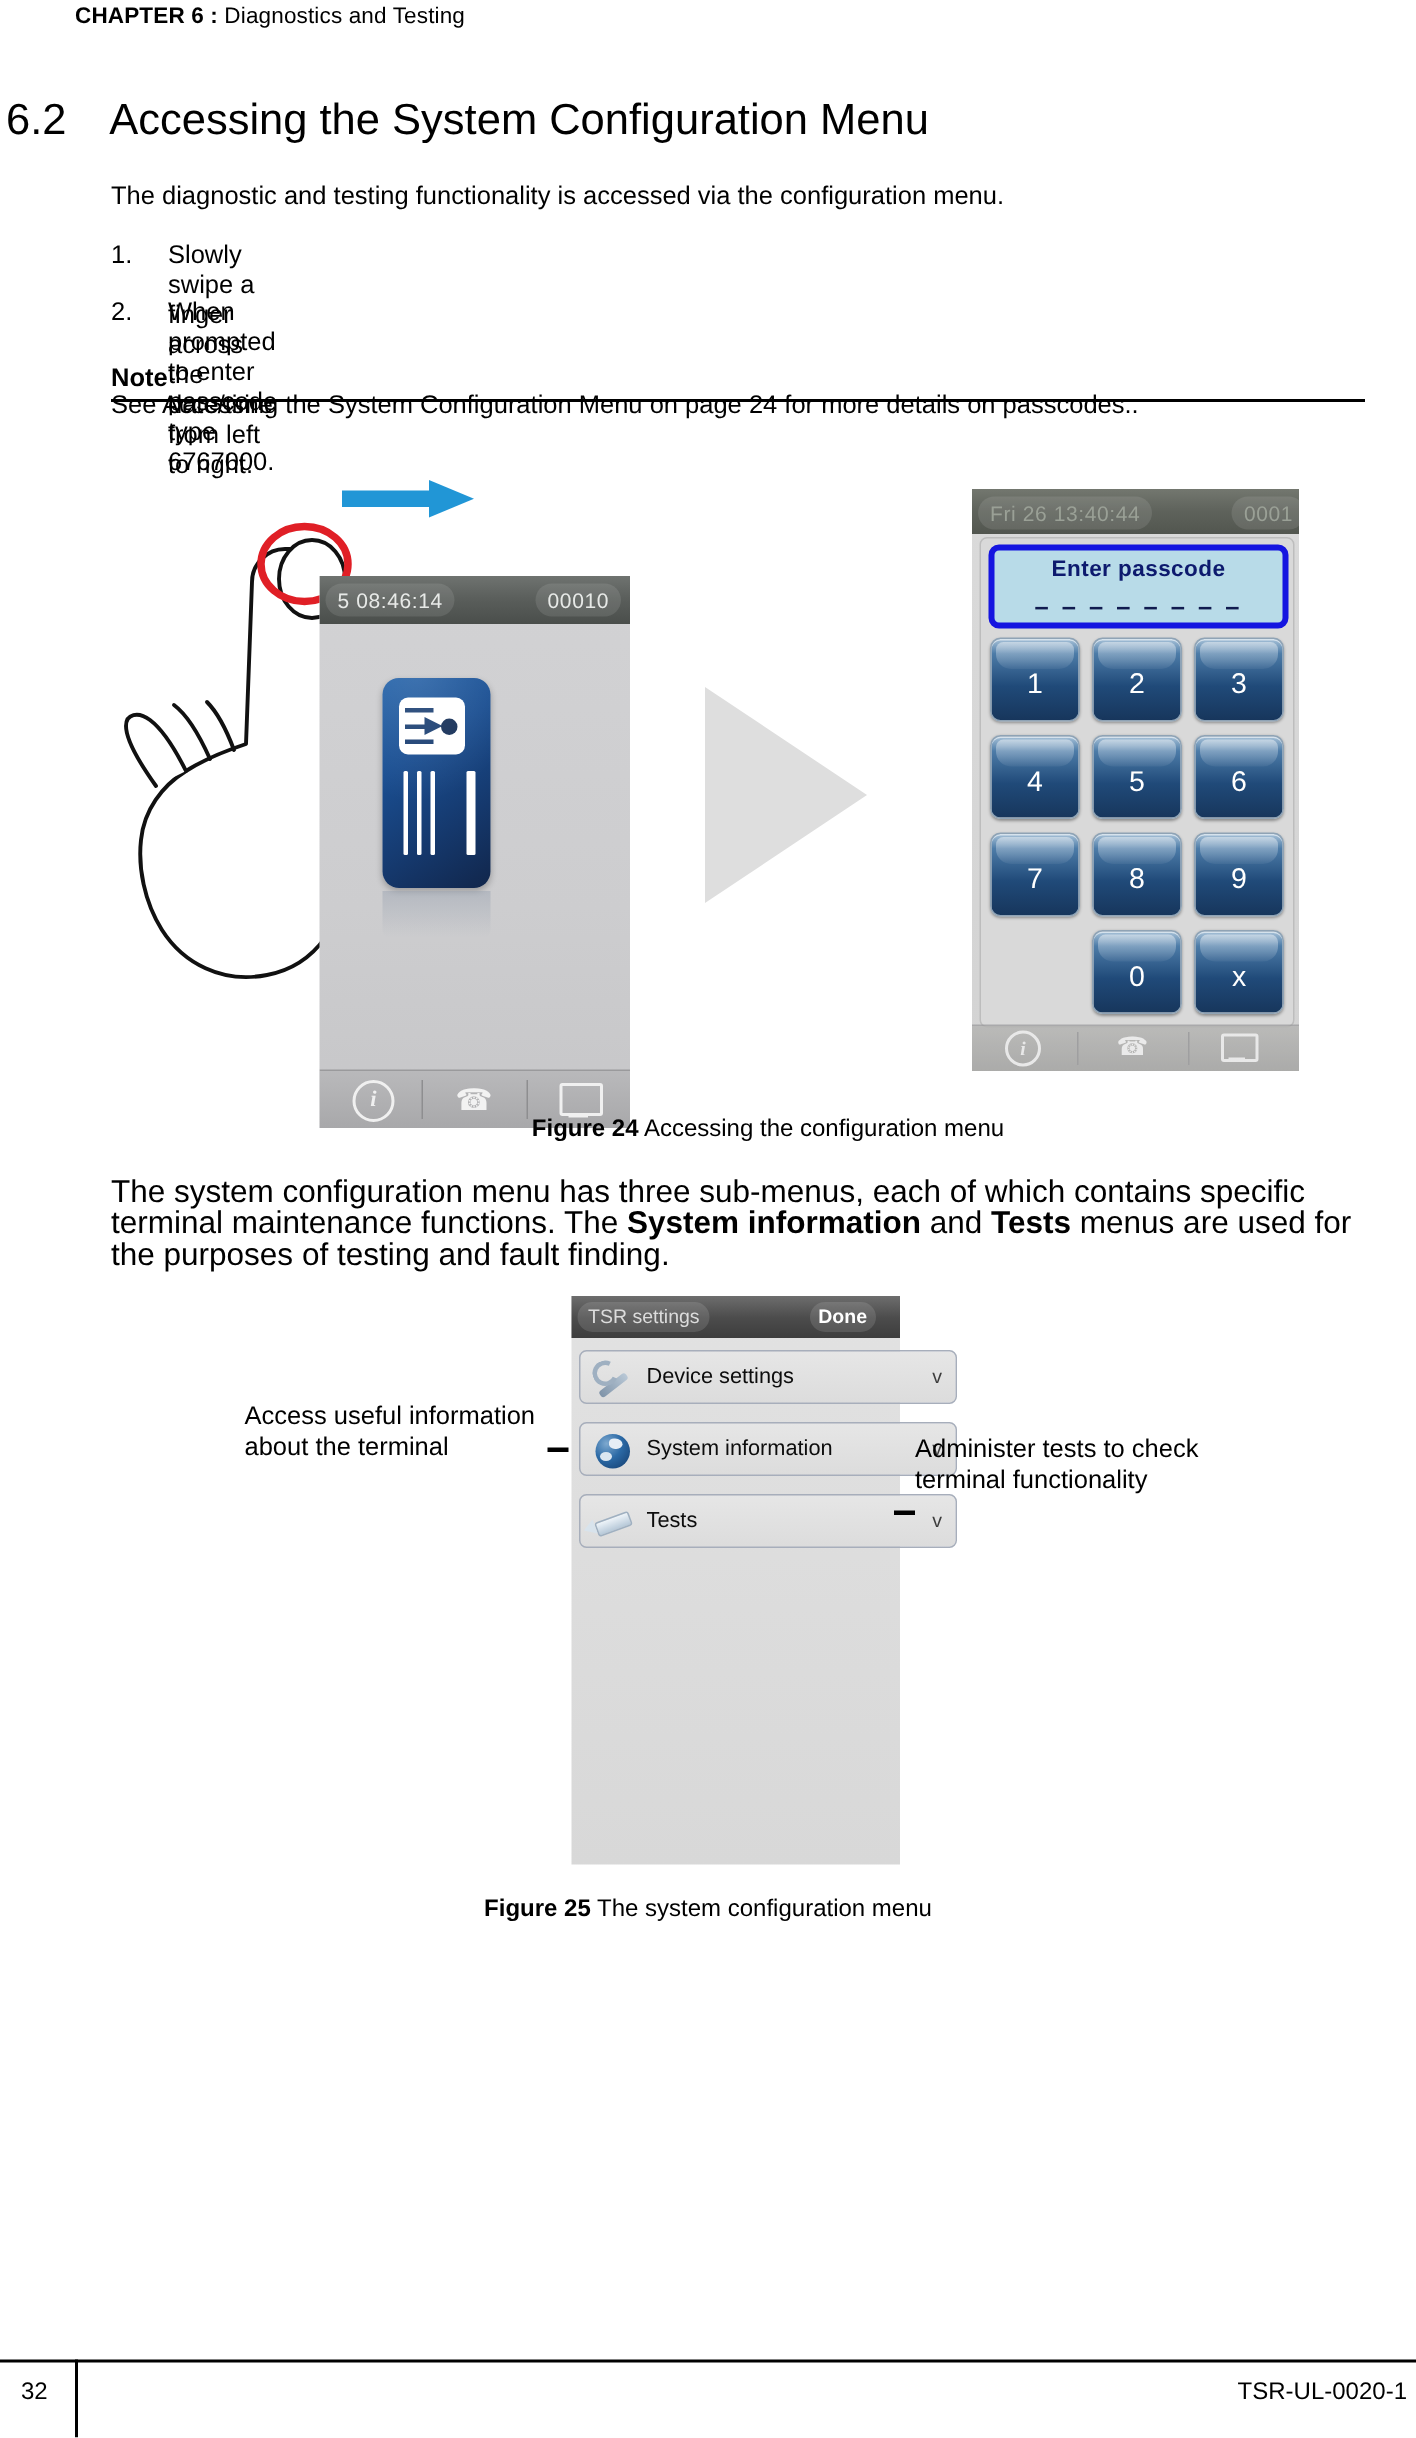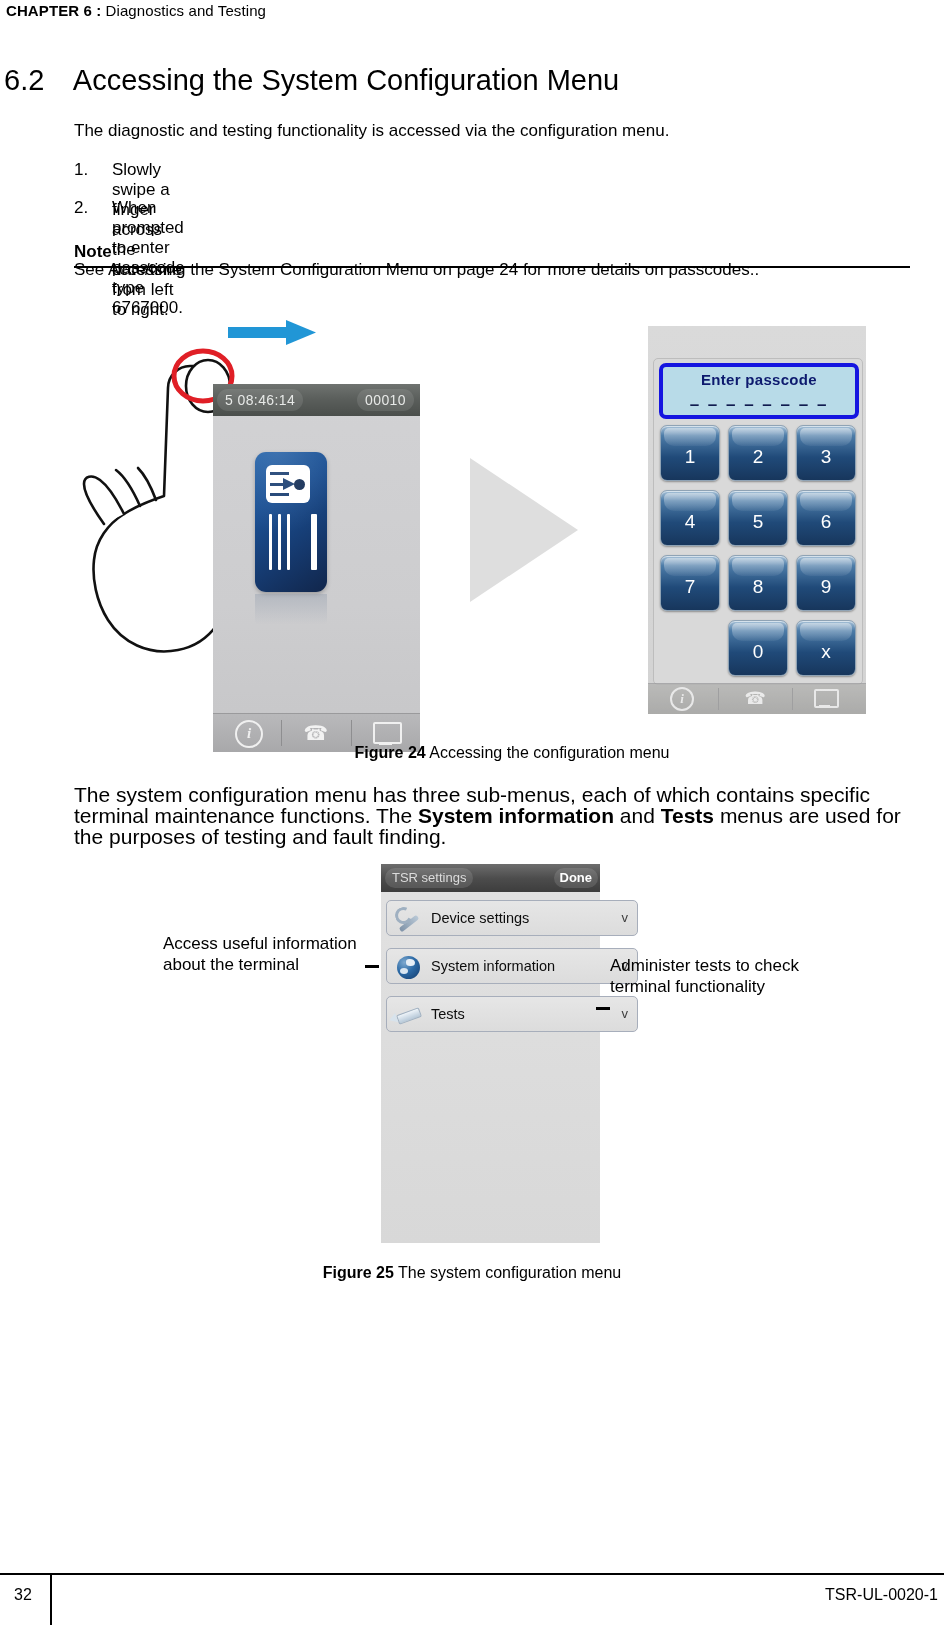--- a/index.html
+++ b/index.html
@@ -18,21 +18,21 @@
 
   
   .run-header {
     position: absolute;
     left: 6px;
     top: 2px;
     font-size: 15px;
     letter-spacing: 0.1px;
     white-space: nowrap;
   }
-  .run-header .chap { font-weight: bold; }
+  .run-header .chap { font-weight: bold; margin-left: 44px; }
 
   
   .sec-head {
     position: absolute;
     left: 4px;
     top: 64px;
     font-size: 29px;
     font-weight: normal;
     white-space: nowrap;
   }
@@ -424,21 +424,21 @@
     height: 20px;
     line-height: 20px;
     padding: 0 7px;
     border-radius: 10px;
     background: rgba(255,255,255,0.12);
     color: #dcdcdc;
     font-size: 13px;
   }
   #tsr-done {
     position: absolute;
-    right: 2px;
+    right: 16px;
     top: 4px;
     height: 20px;
     line-height: 20px;
     padding: 0 6px;
     border-radius: 10px;
     background: rgba(255,255,255,0.12);
     color: #ffffff;
     font-size: 13px;
     font-weight: bold;
   }
@@ -632,20 +632,24 @@
       <div class="info-glyph" style="left:22px; top:6px;">i</div>
       <div class="tb-icon" style="left:88px; font-family:'DejaVu Sans',sans-serif;">☎</div>
       <div class="monitor-glyph" style="left:160px; top:8px;"></div>
       <div class="monitor-stand" style="left:166px; top:28px;"></div>
     </div>
   </div>
 
   <div id="play-tri"></div>
 
   <div class="terminal" id="term-right">
+    <div class="statusbar" id="right-status">
+      <div class="status-pill" id="right-date">Fri 26   13:40:44</div>
+      <div class="status-pill" id="right-counter">0001</div>
+    </div>
 
     <div class="keypad-area">
       <div class="passcode-box">
         <div class="passcode-label">Enter passcode</div>
         <div class="passcode-dashes">– – – – – – – –</div>
       </div>
 
       <div class="key" style="left:6px;  top:66px;">1</div>
       <div class="key" style="left:74px; top:66px;">2</div>
       <div class="key" style="left:142px;top:66px;">3</div>

